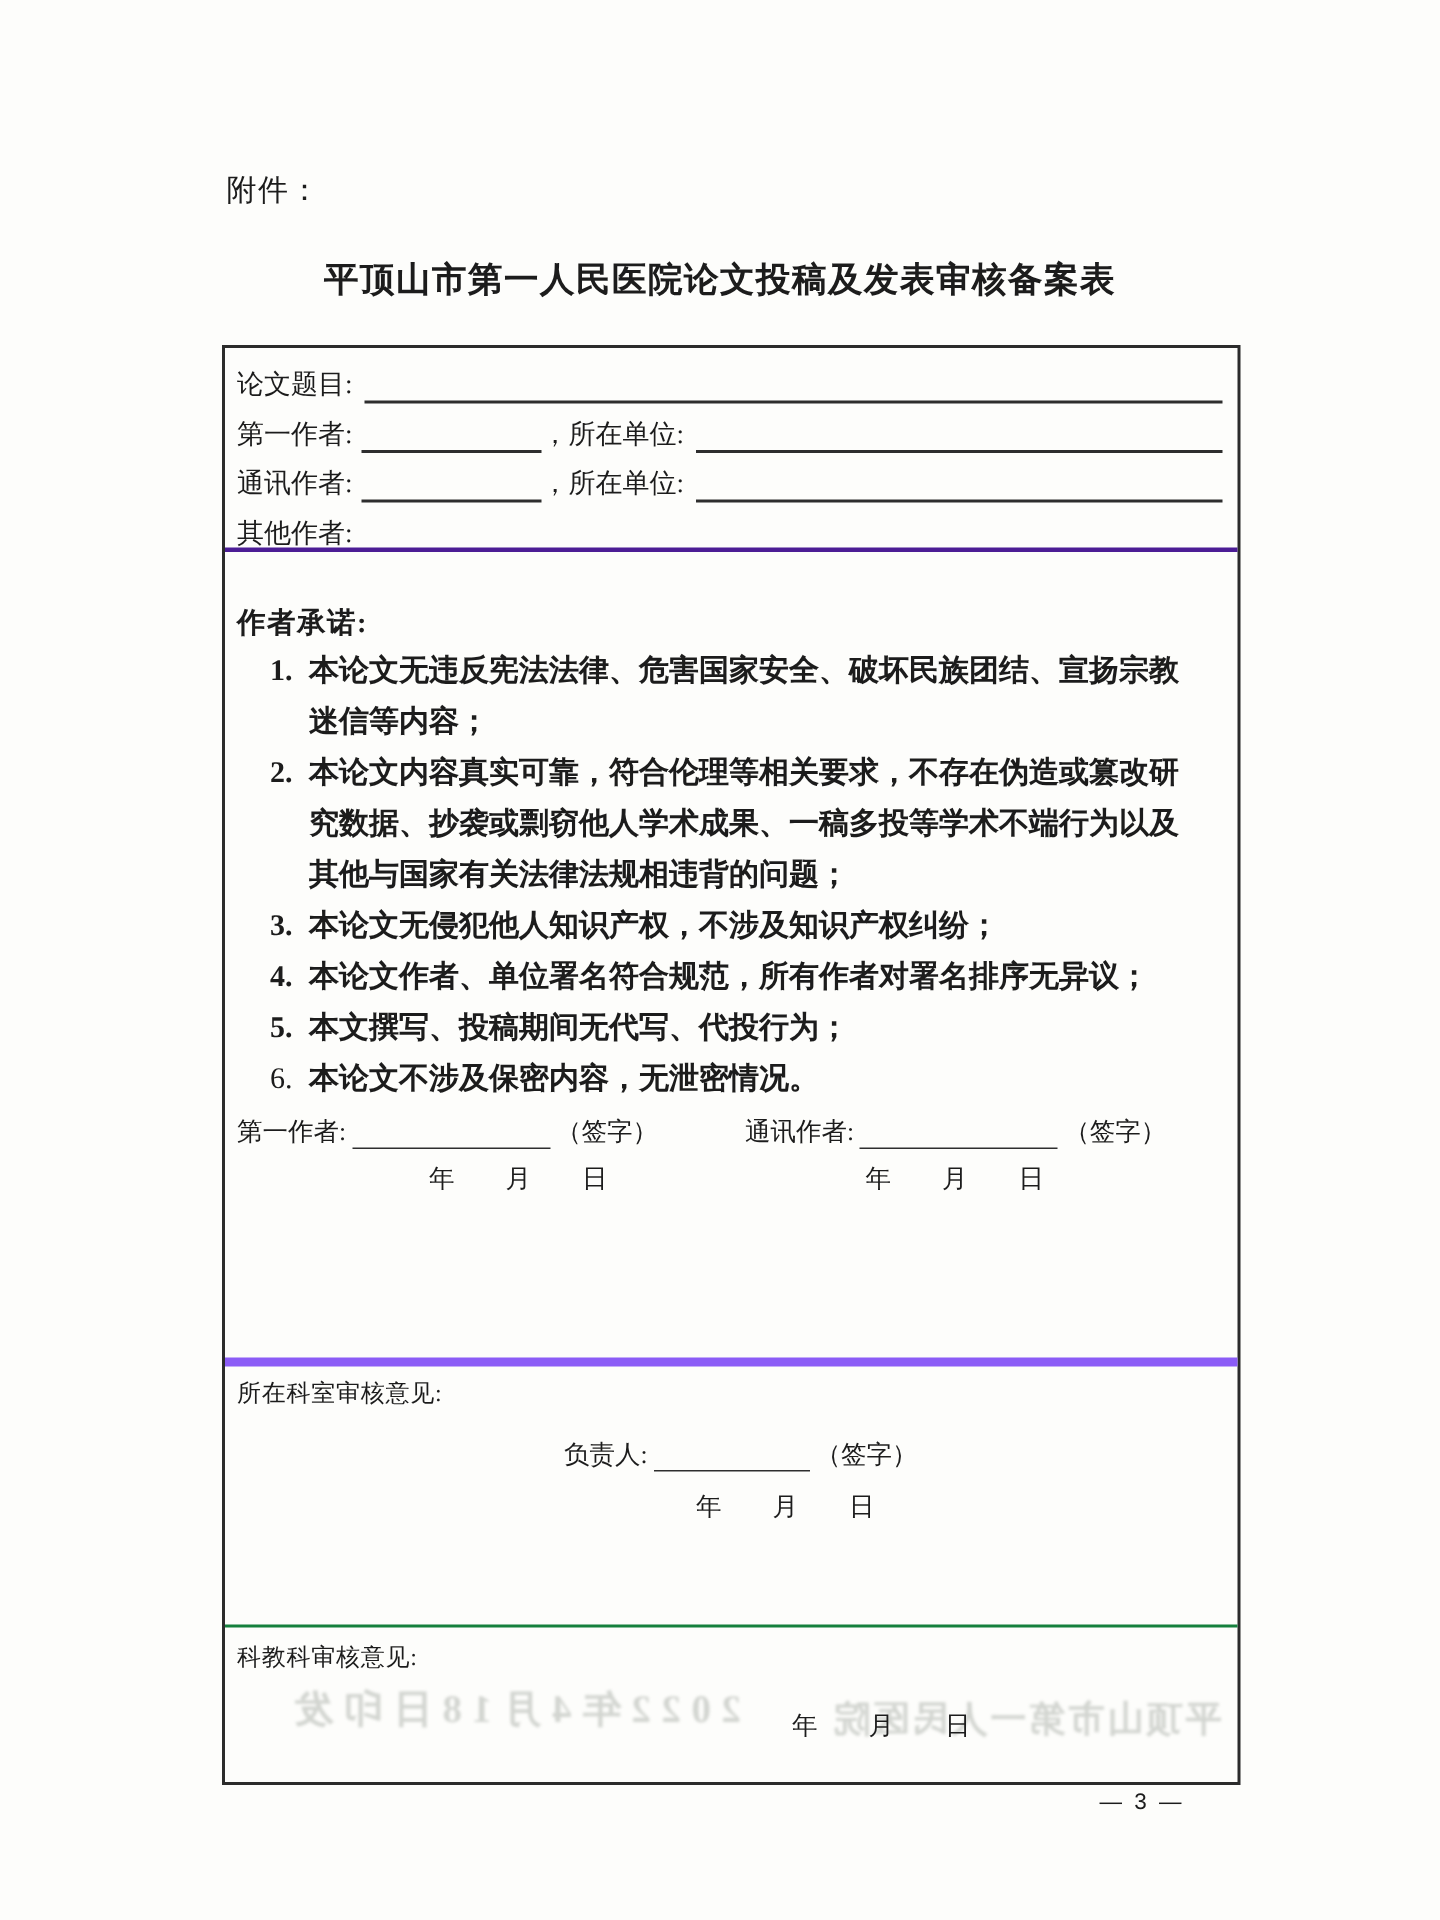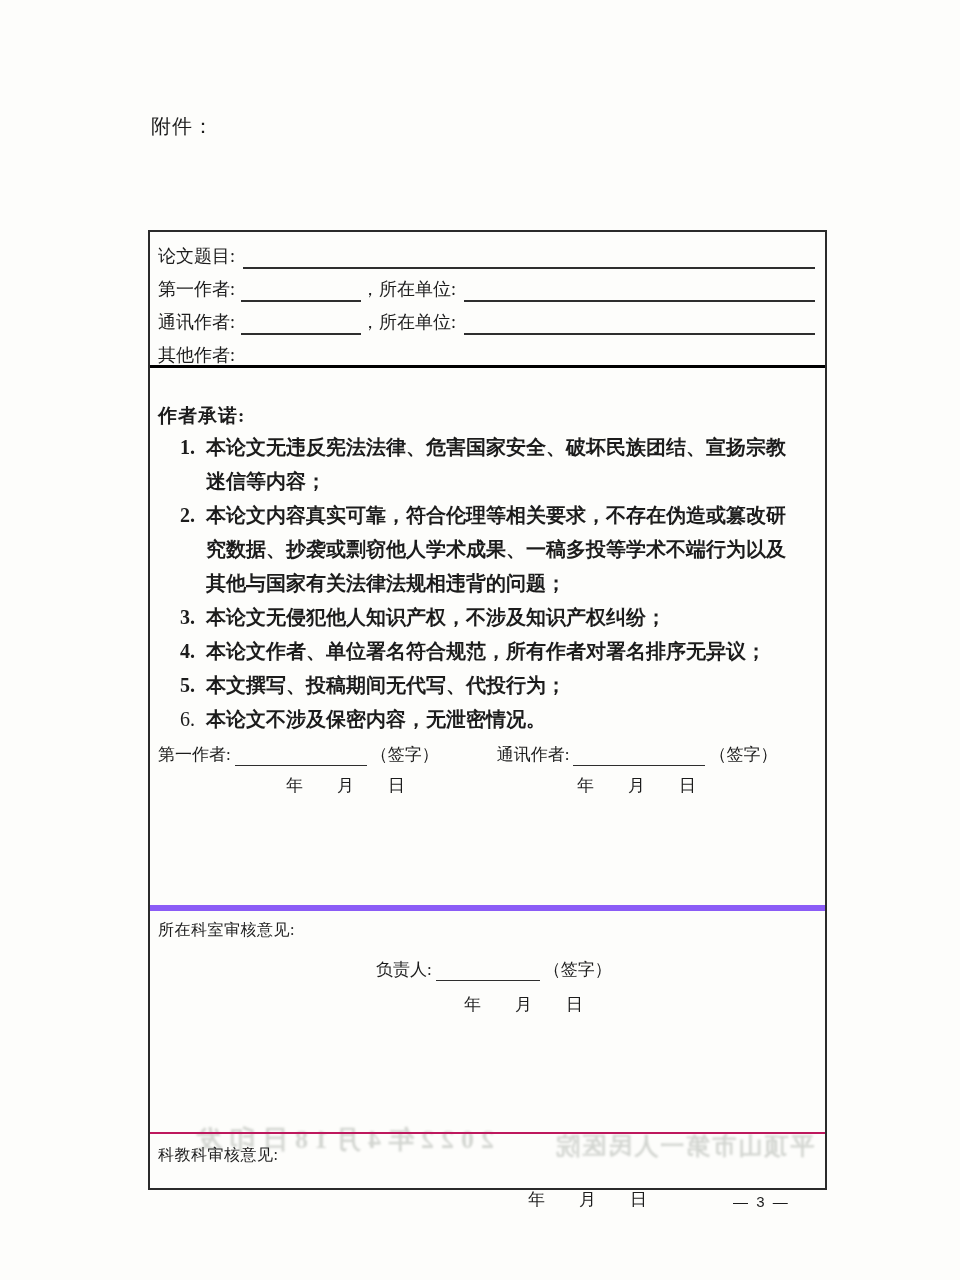--- a/index.html
+++ b/index.html
@@ -32,23 +32,23 @@
   }
   .ghost-date { left: 158px; top: 1122px; width: 336px; font-size: 26px; letter-spacing: 7px; }
   .ghost-org  { left: 552px; top: 1130px; width: 262px; font-size: 24px; letter-spacing: 2px; }
 
   .form-table {
     position: absolute; left: 148px; top: 230px;
     width: 679px; height: 960px; z-index: 1;
     border: 2px solid #2b2b2b;
   }
   .sec { width: 100%; overflow: hidden; }
-  .sec-authors   { height: 136px; border-bottom: 3px solid #000000; padding: 4px 4px 0 8px; }
+  .sec-authors   { height: 136px; border-bottom: 3px solid #4c1d95; padding: 4px 4px 0 8px; }
   .sec-commit    { height: 515px; border-bottom: 6px solid #8b5cf6; padding: 6px 14px 0 8px; margin-top: 28px; }
-  .sec-dept      { height: 223px; border-bottom: 2px solid #be185d; padding: 8px 14px 0 8px; }
+  .sec-dept      { height: 174px; border-bottom: 2px solid #15803d; padding: 8px 14px 0 8px; }
   .sec-edu       { height: 165px; padding: 10px 14px 0 8px; position: relative; }
 
   .a-row { display: flex; align-items: flex-end; height: 33px; font-size: 18px; }
   .a-row .lbl { white-space: nowrap; padding-bottom: 1px; }
   .uline { border-bottom: 2px solid #2e2e2e; height: 24px; }
   .u-flex { flex: 1 1 auto; margin-left: 8px; margin-right: 6px; }
   .u-short { width: 120px; margin-left: 6px; }
 
   .commit-head { font-size: 19px; font-weight: 700; line-height: 28px; letter-spacing: 1px; }
   .commit-list { list-style: none; margin-left: 22px; }
@@ -84,20 +84,21 @@
     font-size: 15px; letter-spacing: 2px;
     font-family: "Liberation Sans", "DejaVu Sans", sans-serif;
   }
 </style>
 </head>
 <body>
 
 <div class="page">
 
   <div class="attachment">附件：</div>
+  <div class="doc-title">平顶山市第一人民医院论文投稿及发表审核备案表</div>
 
   <div class="ghost ghost-date">2022年4月18日印发</div>
   <div class="ghost ghost-org">平顶山市第一人民医院</div>
 
   <div class="form-table">
 
     <div class="sec sec-authors">
       <div class="a-row">
         <span class="lbl">论文题目:</span>
         <span class="uline u-flex"></span>

